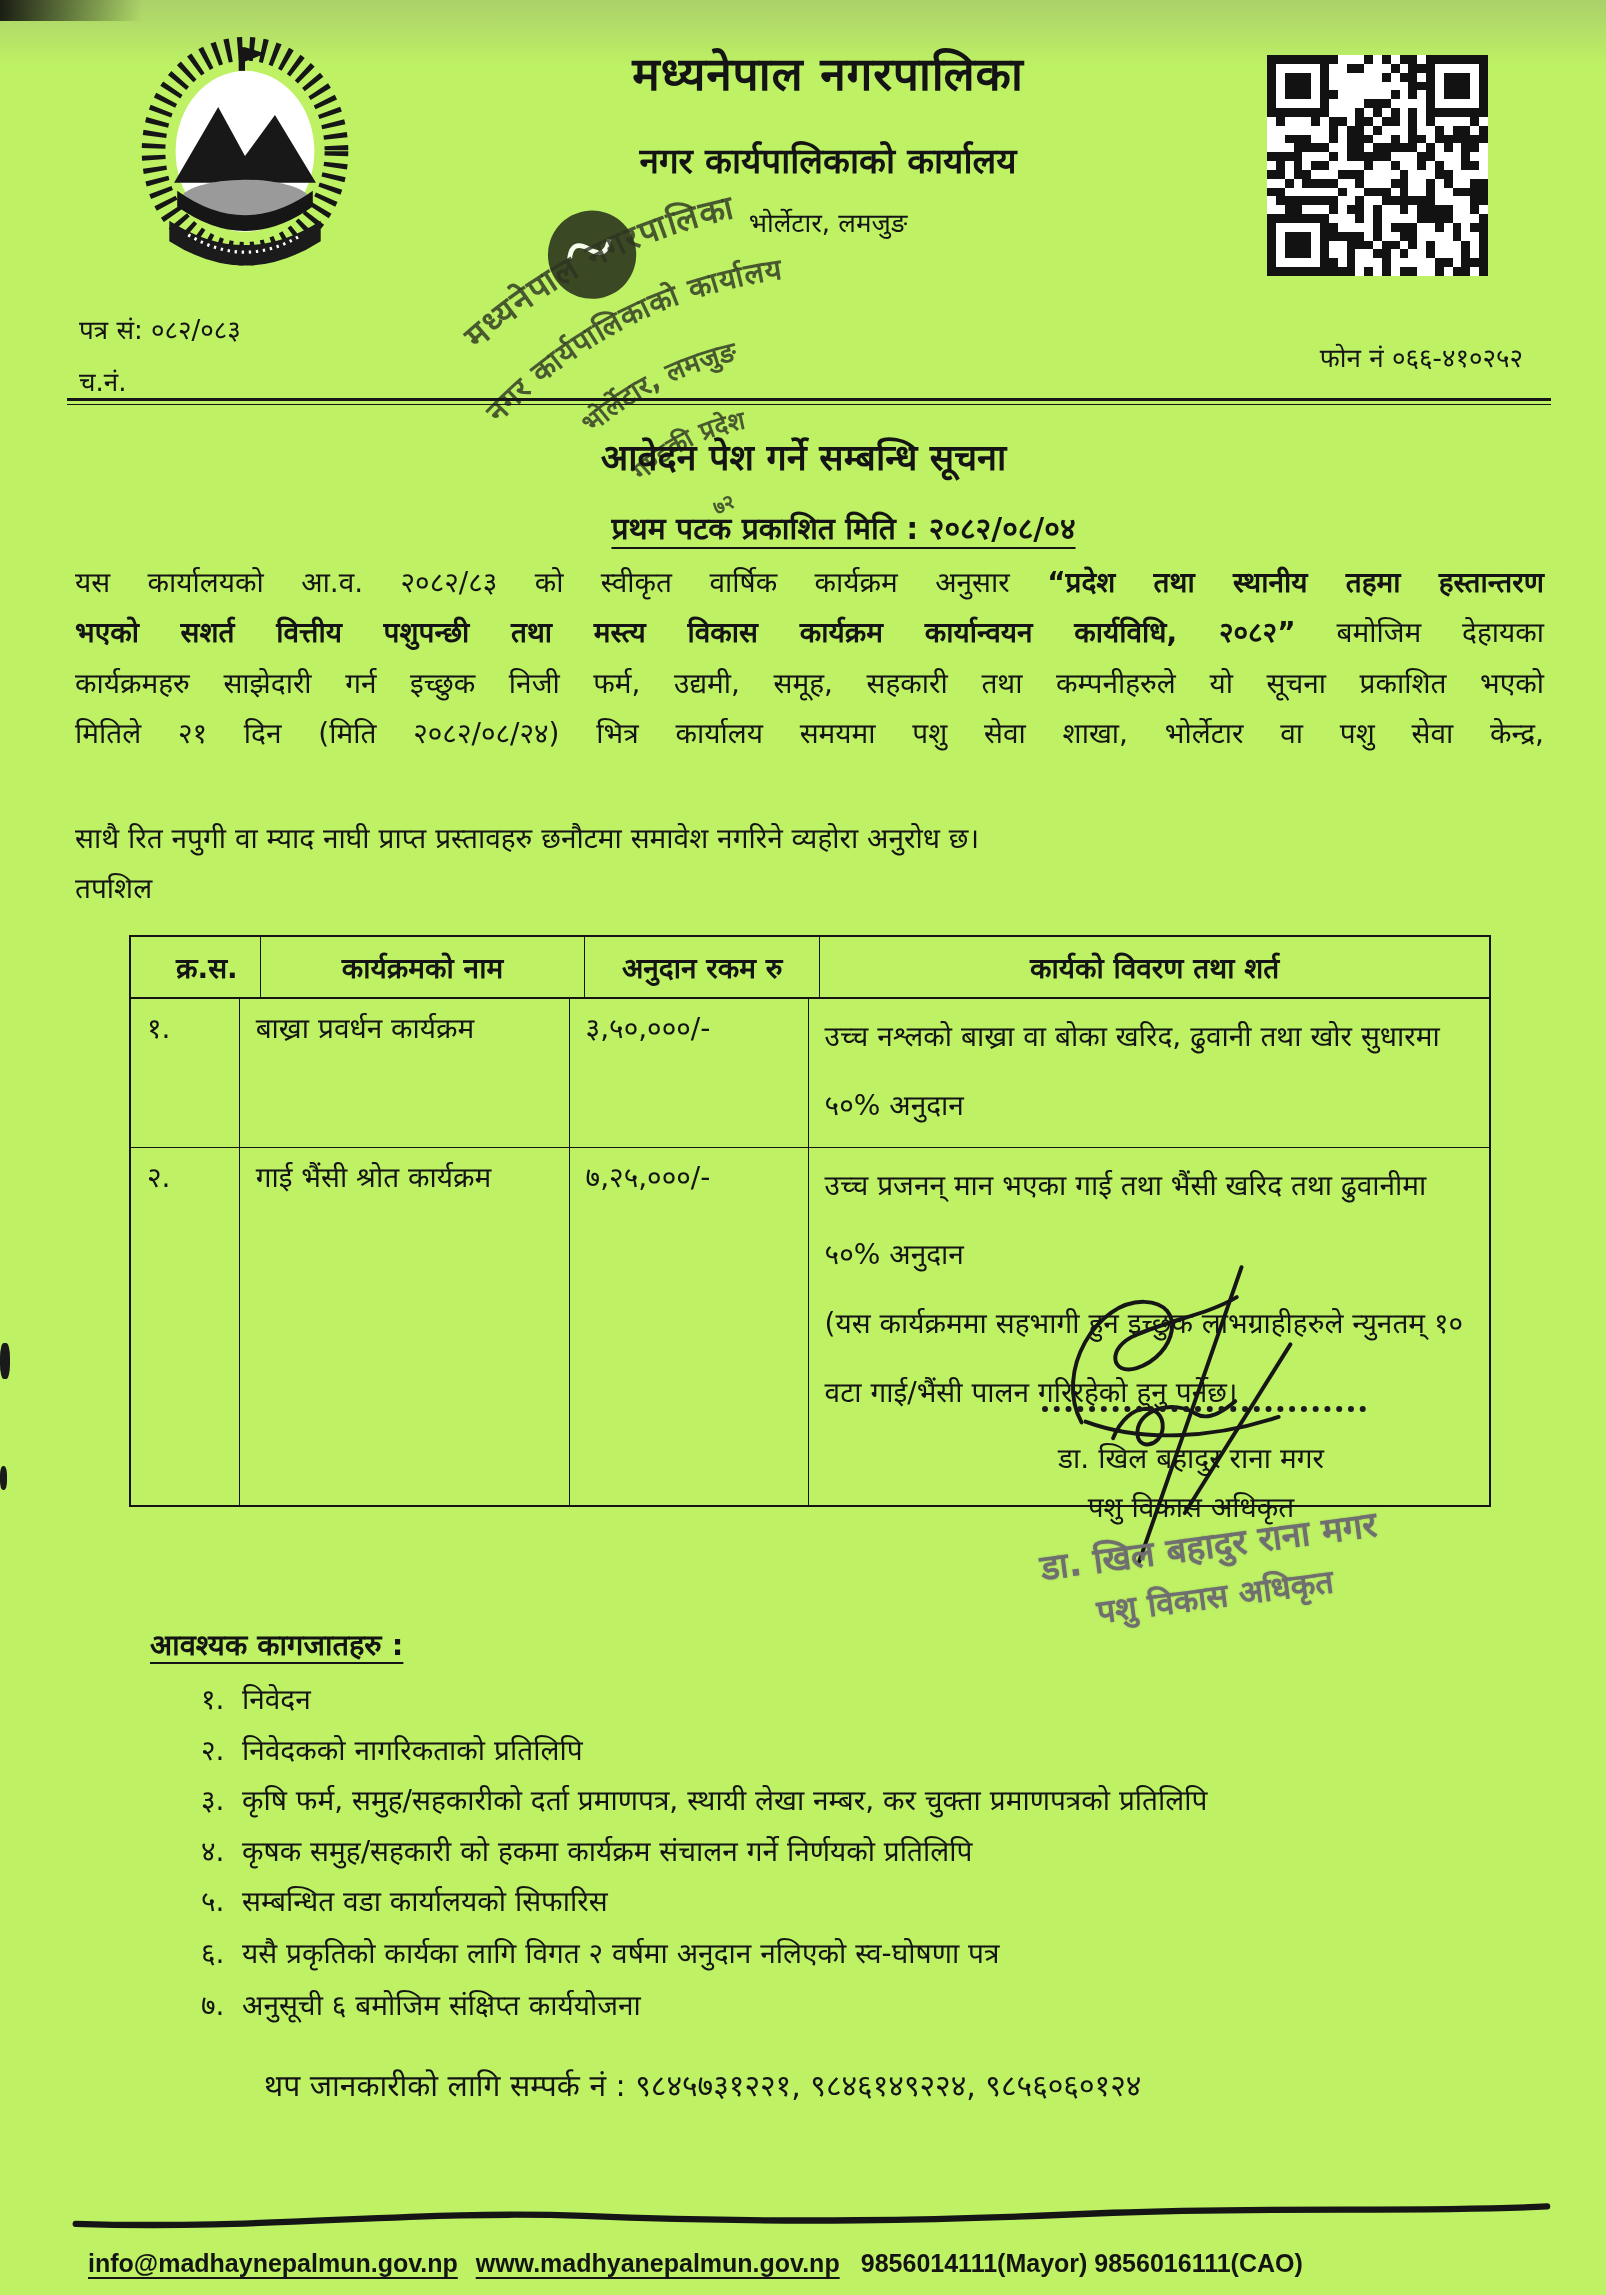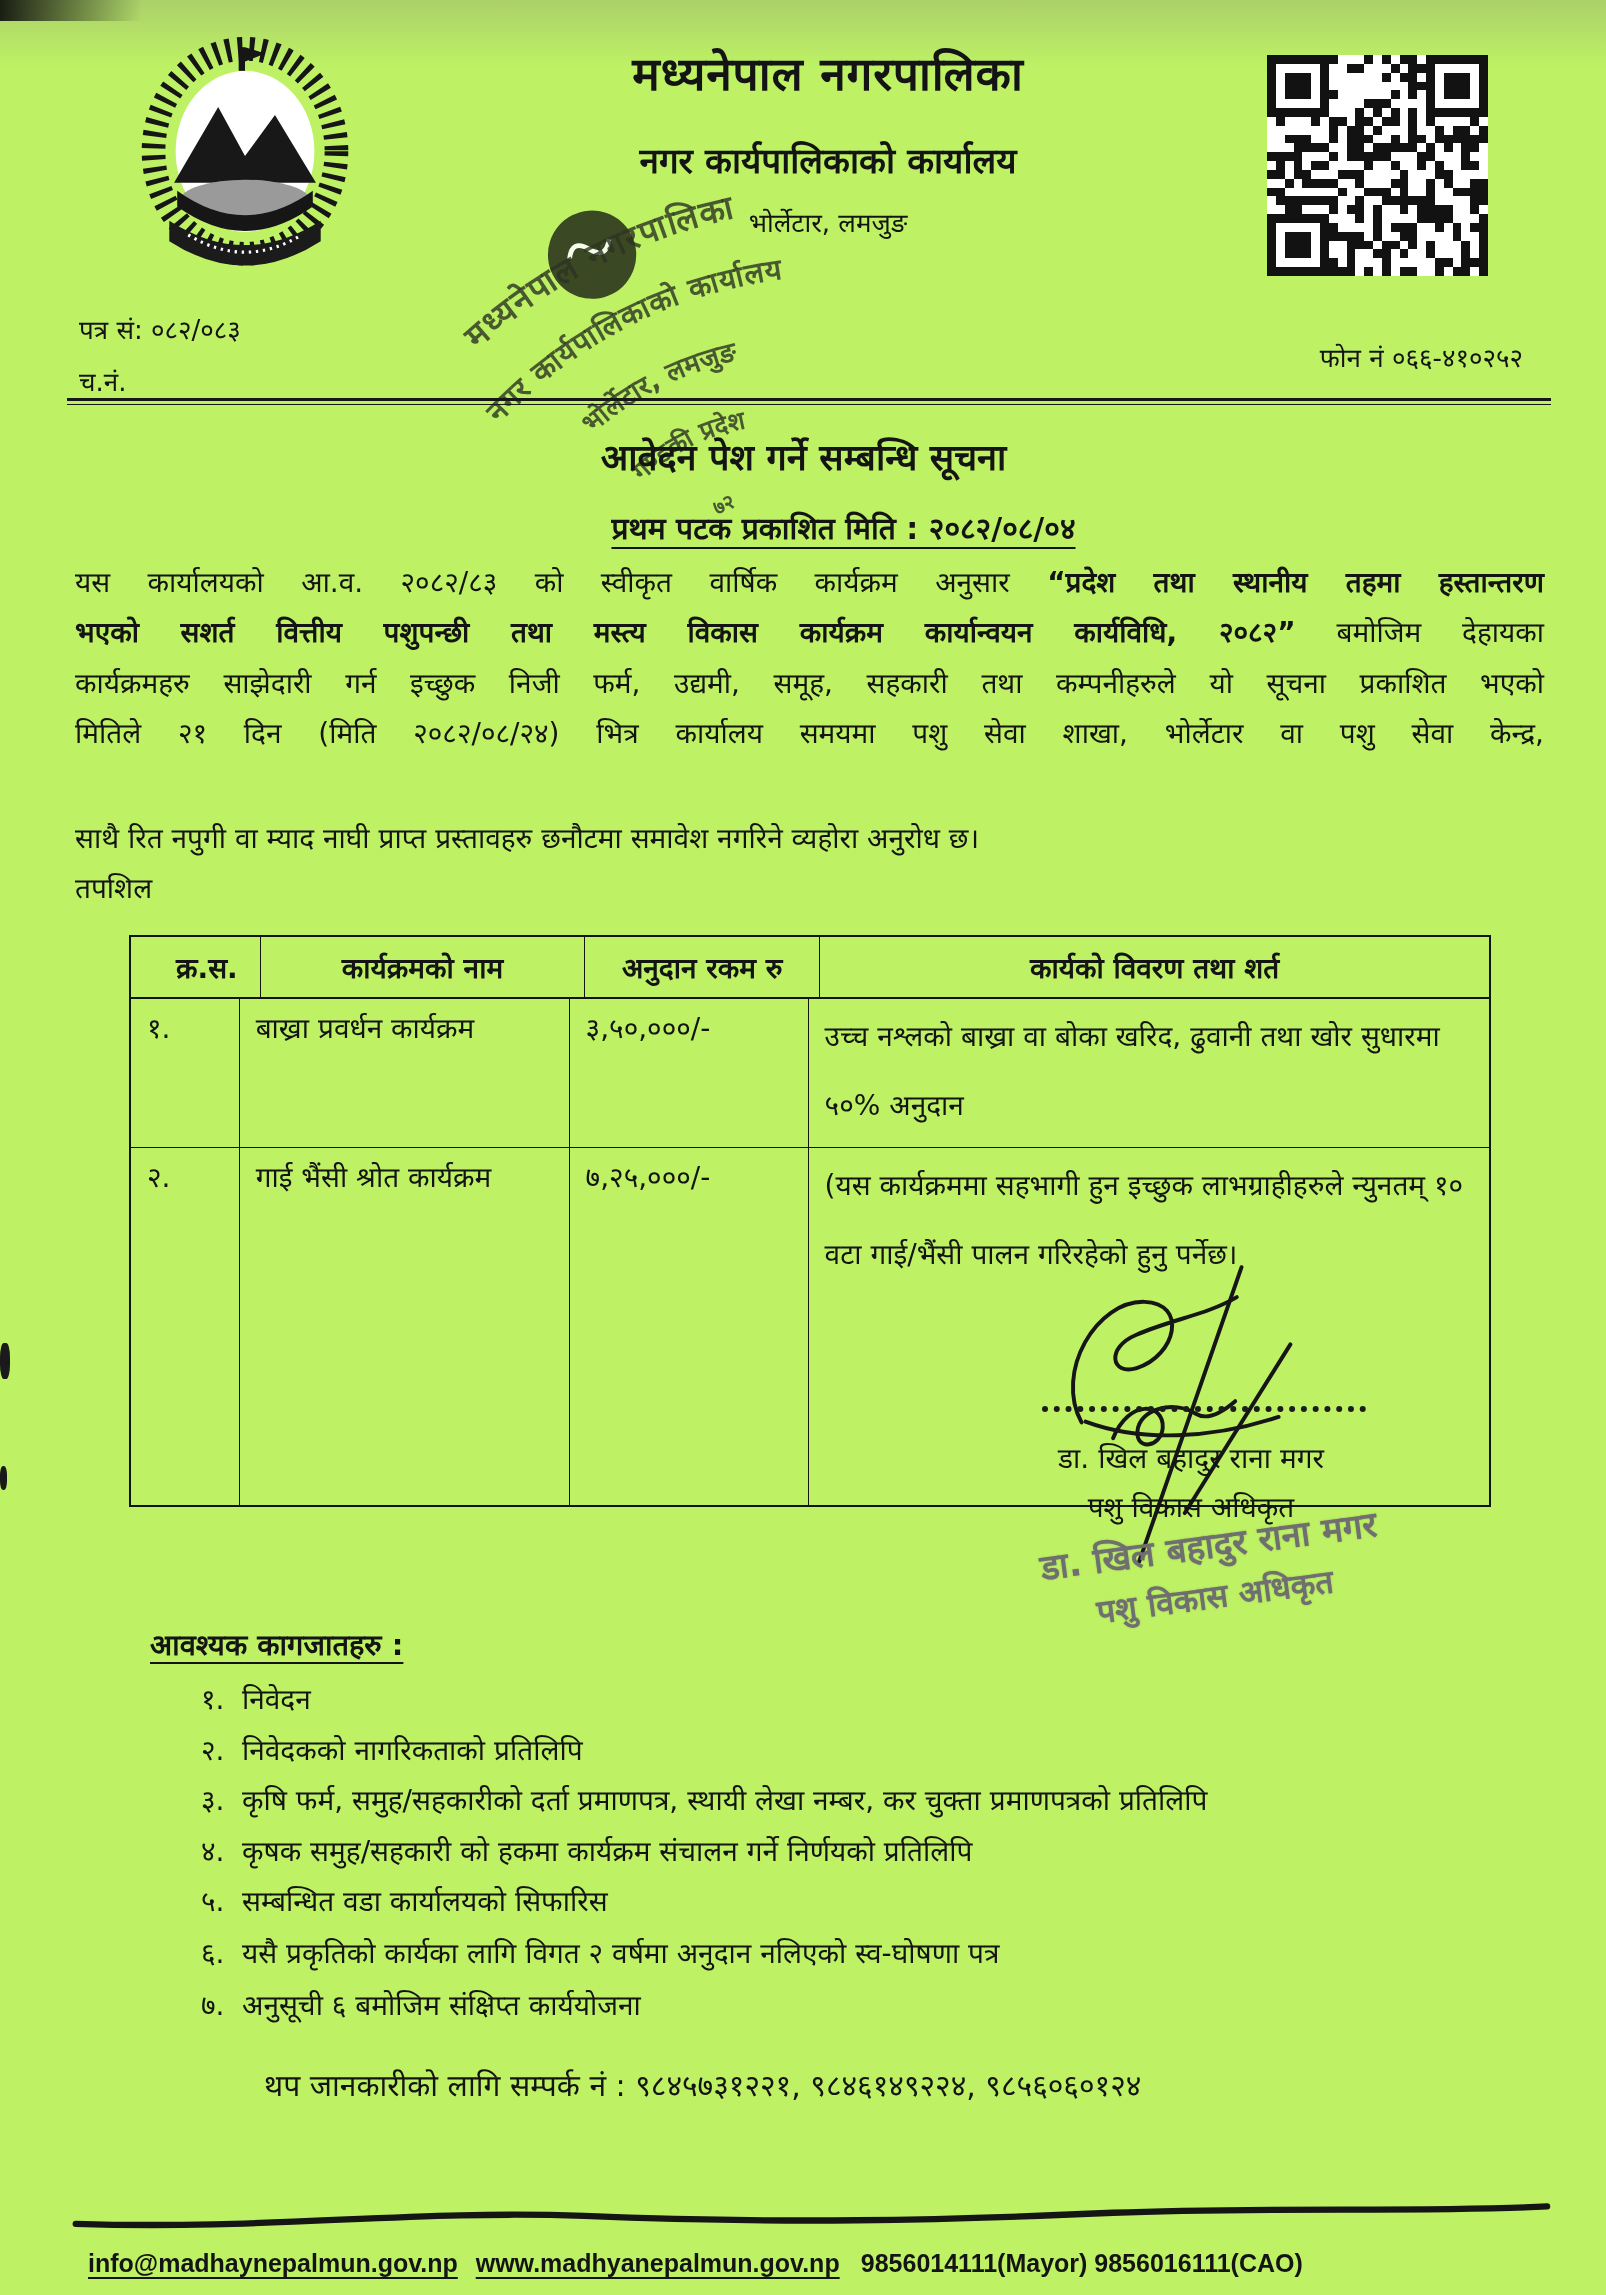--- a/index.html
+++ b/index.html
@@ -477,20 +477,21 @@
       <div class="tcell c4 desc">
         <div>उच्च नश्लको बाख्रा वा बोका खरिद, ढुवानी तथा खोर सुधारमा ५०% अनुदान</div>
         <div></div>
       </div>
     </div>
     <div class="trow trow2">
       <div class="tcell c1 rb">२.</div>
       <div class="tcell c2 rb">गाई भैंसी श्रोत कार्यक्रम</div>
       <div class="tcell c3 rb">७,२५,०००/-</div>
       <div class="tcell c4 desc">
+        <div>उच्च प्रजनन् मान भएका गाई तथा भैंसी खरिद तथा ढुवानीमा ५०% अनुदान</div>
         <div>(यस कार्यक्रममा सहभागी हुन इच्छुक लाभग्राहीहरुले न्युनतम् १० वटा गाई/भैंसी पालन गरिरहेको हुनु पर्नेछ।</div>
       </div>
     </div>
   </div>
 
   <div class="abs sig-svg">
     <svg viewBox="0 0 370 420" width="292" height="331">
       <g fill="none" stroke="#161616" stroke-width="5" stroke-linecap="round">
         <path d="M55,215 C20,150 75,60 135,62 C190,64 175,130 125,146 C92,156 86,120 124,104 C170,84 215,78 252,56"></path>
         <path d="M95,235 C115,185 160,190 158,222 C156,246 124,252 126,226 C128,198 172,186 200,204 C216,214 236,200 250,188"></path>

